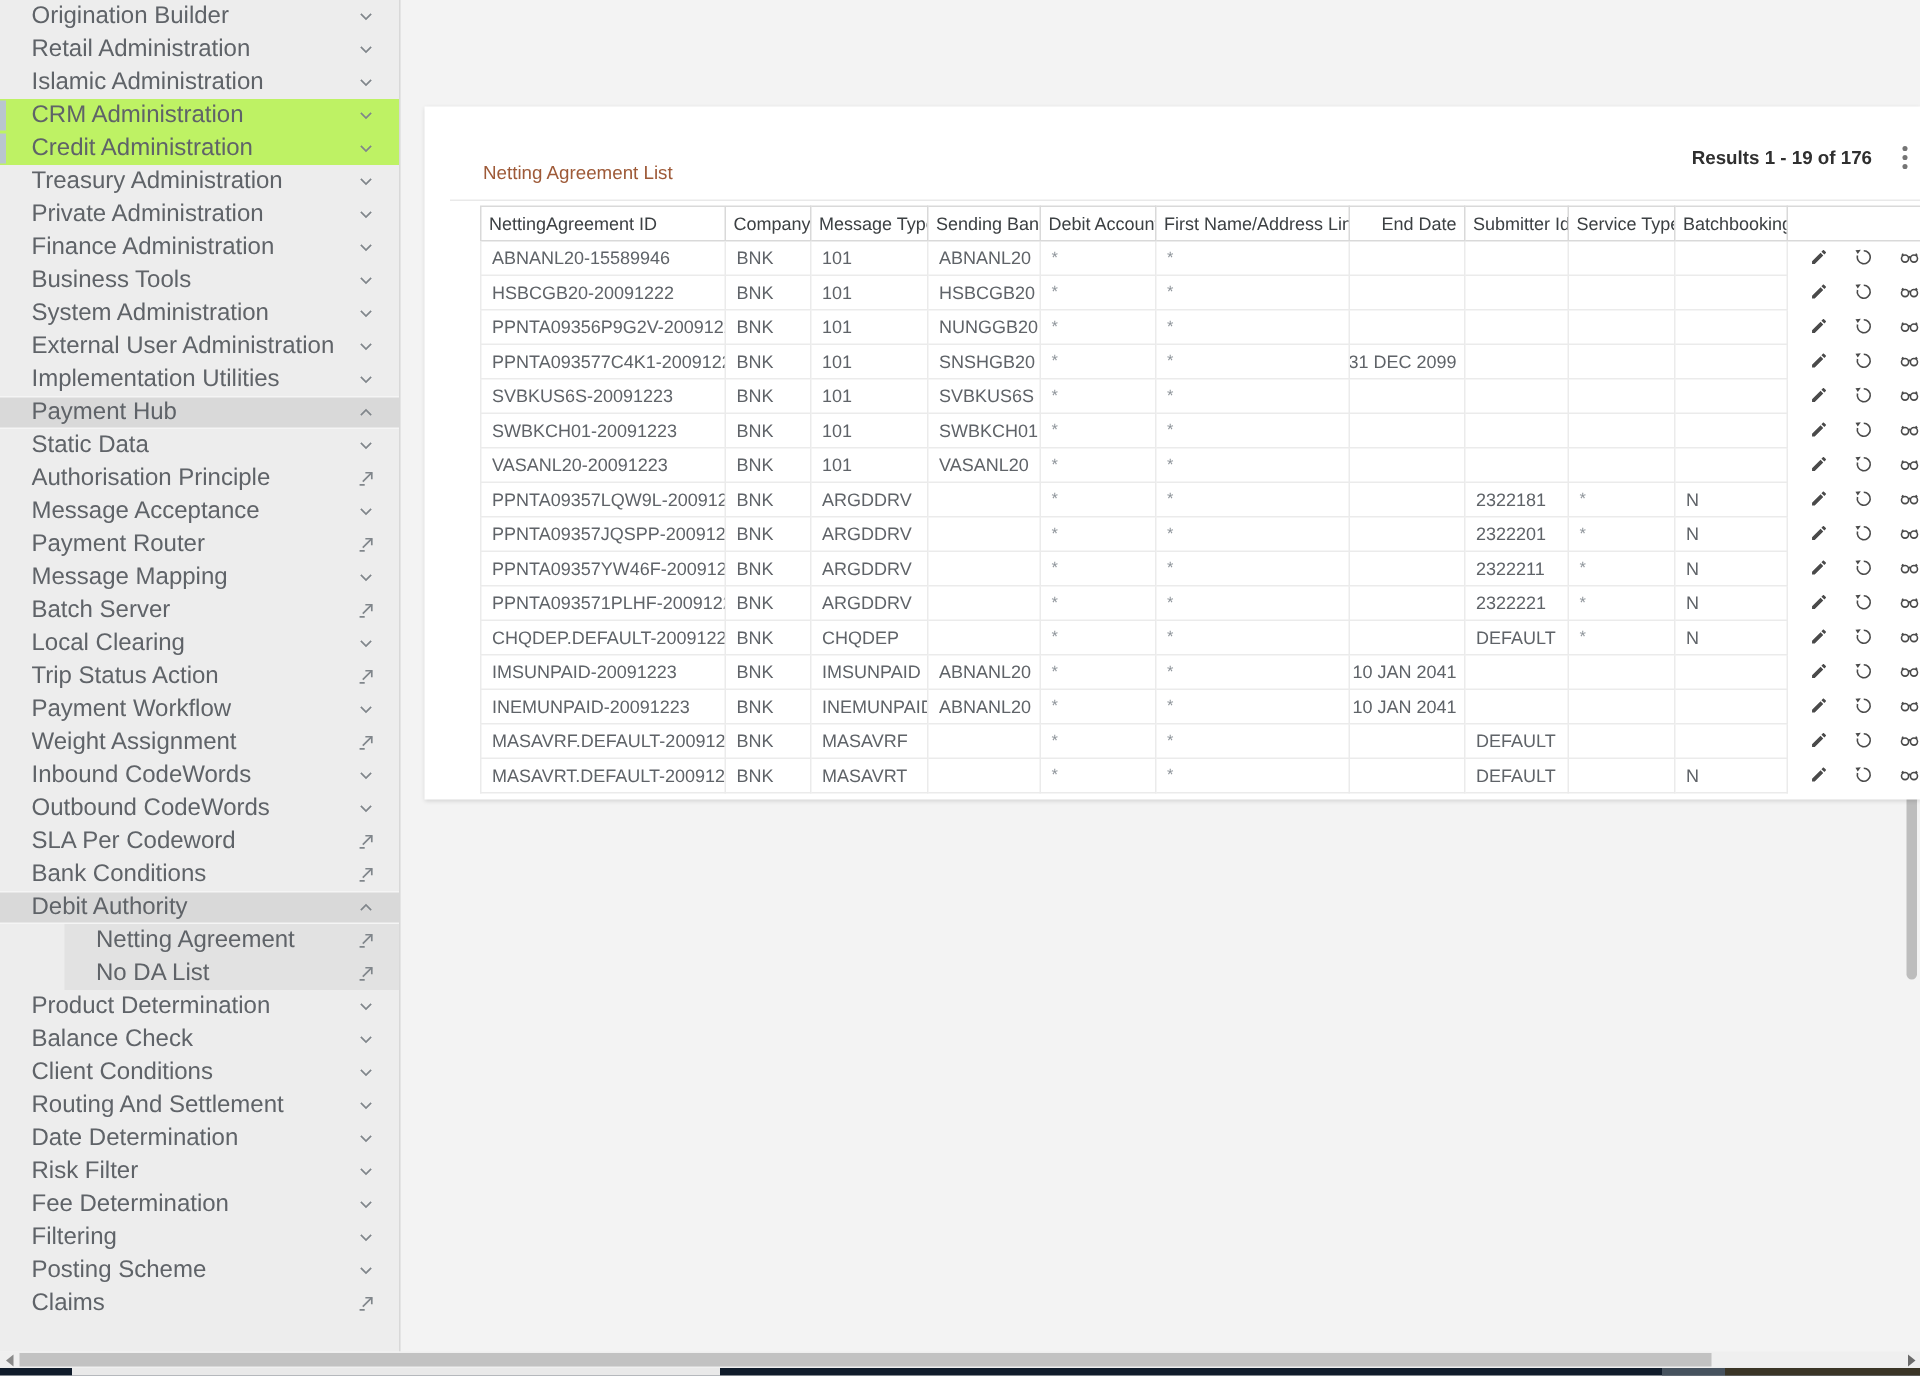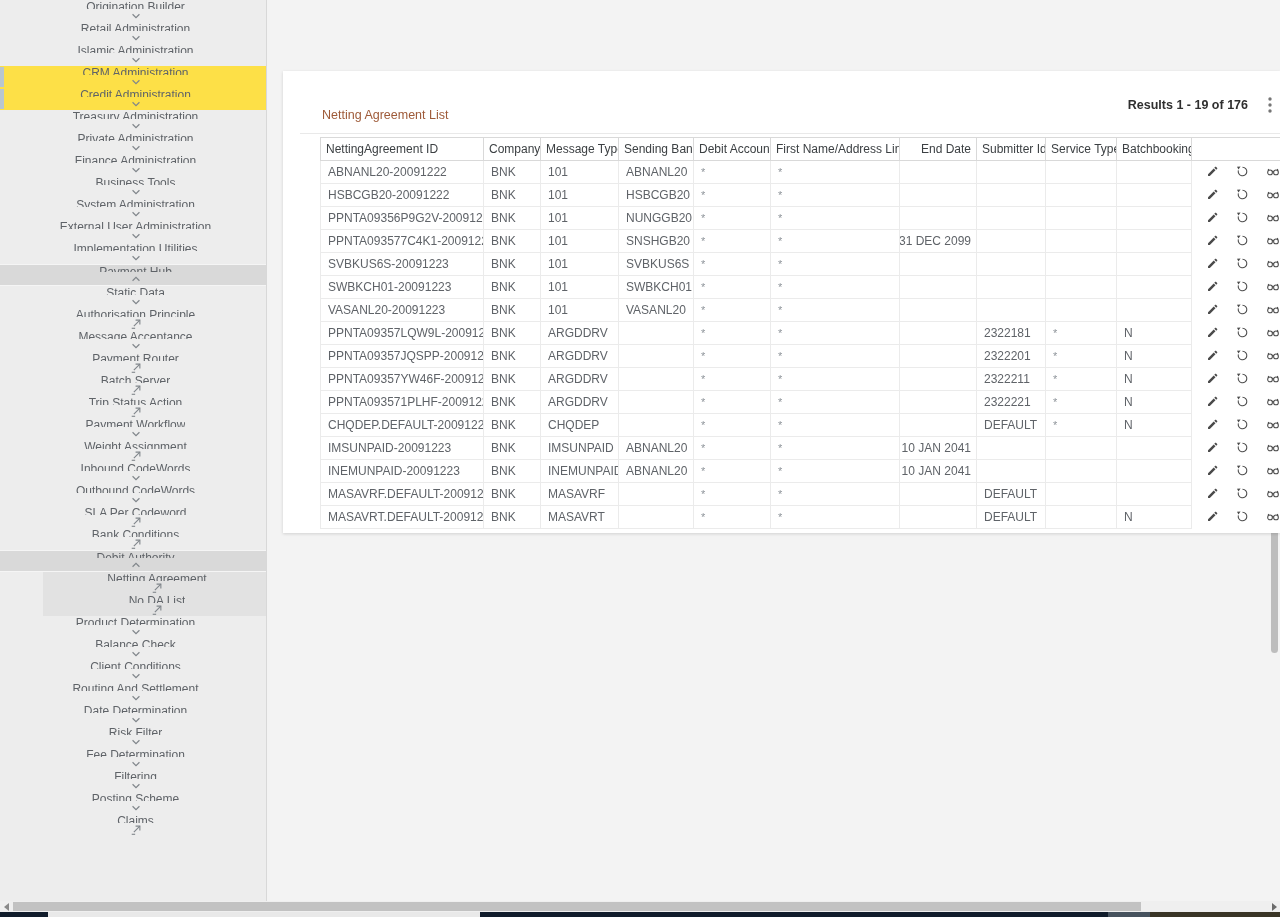--- a/index.html
+++ b/index.html
@@ -9,29 +9,28 @@
     font-family:"Liberation Sans","DejaVu Sans",sans-serif;
     -webkit-font-smoothing:antialiased;
   }
   
   .sidebar{
     position:absolute;left:0;top:0;width:267px;height:901px;
     background:#ededed;border-right:1px solid #d8d8d8;overflow:hidden;box-sizing:border-box;
   }
   .sb-item{
     position:relative;height:22px;display:flex;align-items:center;
-    padding:0 16px 0 21px;box-sizing:border-box;color:#5f6368;font-size:12px;cursor:pointer;
+    padding:0 16px 0 21px;box-sizing:border-box;color:#5f6368;font-size:16px;cursor:pointer;
     white-space:nowrap;
-    flex-direction:column;
   }
   .sb-item .sb-label{flex:1;overflow:hidden;text-overflow:ellipsis;}
   .sb-item .sb-icon{width:13px;height:13px;display:flex;align-items:center;justify-content:center;flex:none;}
   .sb-item.selected{background:#d9d9d9;border-top:1px solid #f5f5f5;border-bottom:1px solid #f5f5f5;}
   .sb-item.child-selected{background:#e2e2e2;margin-left:43px;}
-  .sb-item.accent{background:#fde047;}
+  .sb-item.accent{background:#bef264;}
   .sb-item.accent::before{
     content:'';position:absolute;left:0;top:1px;bottom:1px;width:4px;background:#b9c6cf;
   }
   .sb-scroll-thumb{
     position:absolute;right:2px;top:147px;width:7px;height:506px;
     background:#bdbdbd;border-radius:4px;
   }
   
   .card{
     position:absolute;left:283px;top:71px;width:997px;height:462px;background:#ffffff;
@@ -223,28 +222,44 @@
         <svg viewBox="0 0 14 14" width="12" height="12">
           <g stroke="#80868b" stroke-width="1.3" fill="none">
             <path d="M2 12h4"></path>
             <path d="M4.5 9.5L11.5 2.5"></path>
             <path d="M6.5 2.5h5v5"></path>
           </g>
         </svg>
       </span>
     </div>
     <div class="sb-item">
+      <span class="sb-label">Message Mapping</span>
+      <span class="sb-icon">
+        <svg viewBox="0 0 14 14" width="12" height="12">
+          <path d="M3 5l4 4 4-4" fill="none" stroke="#80868b" stroke-width="1.4"></path>
+        </svg>
+      </span>
+    </div>
+    <div class="sb-item">
       <span class="sb-label">Batch Server</span>
       <span class="sb-icon">
         <svg viewBox="0 0 14 14" width="12" height="12">
           <g stroke="#80868b" stroke-width="1.3" fill="none">
             <path d="M2 12h4"></path>
             <path d="M4.5 9.5L11.5 2.5"></path>
             <path d="M6.5 2.5h5v5"></path>
           </g>
+        </svg>
+      </span>
+    </div>
+    <div class="sb-item">
+      <span class="sb-label">Local Clearing</span>
+      <span class="sb-icon">
+        <svg viewBox="0 0 14 14" width="12" height="12">
+          <path d="M3 5l4 4 4-4" fill="none" stroke="#80868b" stroke-width="1.4"></path>
         </svg>
       </span>
     </div>
     <div class="sb-item">
       <span class="sb-label">Trip Status Action</span>
       <span class="sb-icon">
         <svg viewBox="0 0 14 14" width="12" height="12">
           <g stroke="#80868b" stroke-width="1.3" fill="none">
             <path d="M2 12h4"></path>
             <path d="M4.5 9.5L11.5 2.5"></path>
@@ -456,21 +471,21 @@
         <div class="th c4">Debit Account</div>
         <div class="th c5">First Name/Address Line</div>
         <div class="th c6 right">End Date</div>
         <div class="th c7">Submitter Id</div>
         <div class="th c8">Service Type</div>
         <div class="th c9">Batchbooking</div>
         <div class="th cA actions"></div>
       </div>
     <div class="tbody">
         <div class="trow">
-          <div class="td c0">ABNANL20-20091222</div>
+          <div class="td c0">ABNANL20-15589946</div>
           <div class="td c1">BNK</div>
           <div class="td c2">101</div>
           <div class="td c3">ABNANL20</div>
           <div class="td c4">
             <span class="star">*</span>
           </div>
           <div class="td c5">
             <span class="star">*</span>
           </div>
           <div class="td c6 right"></div>

